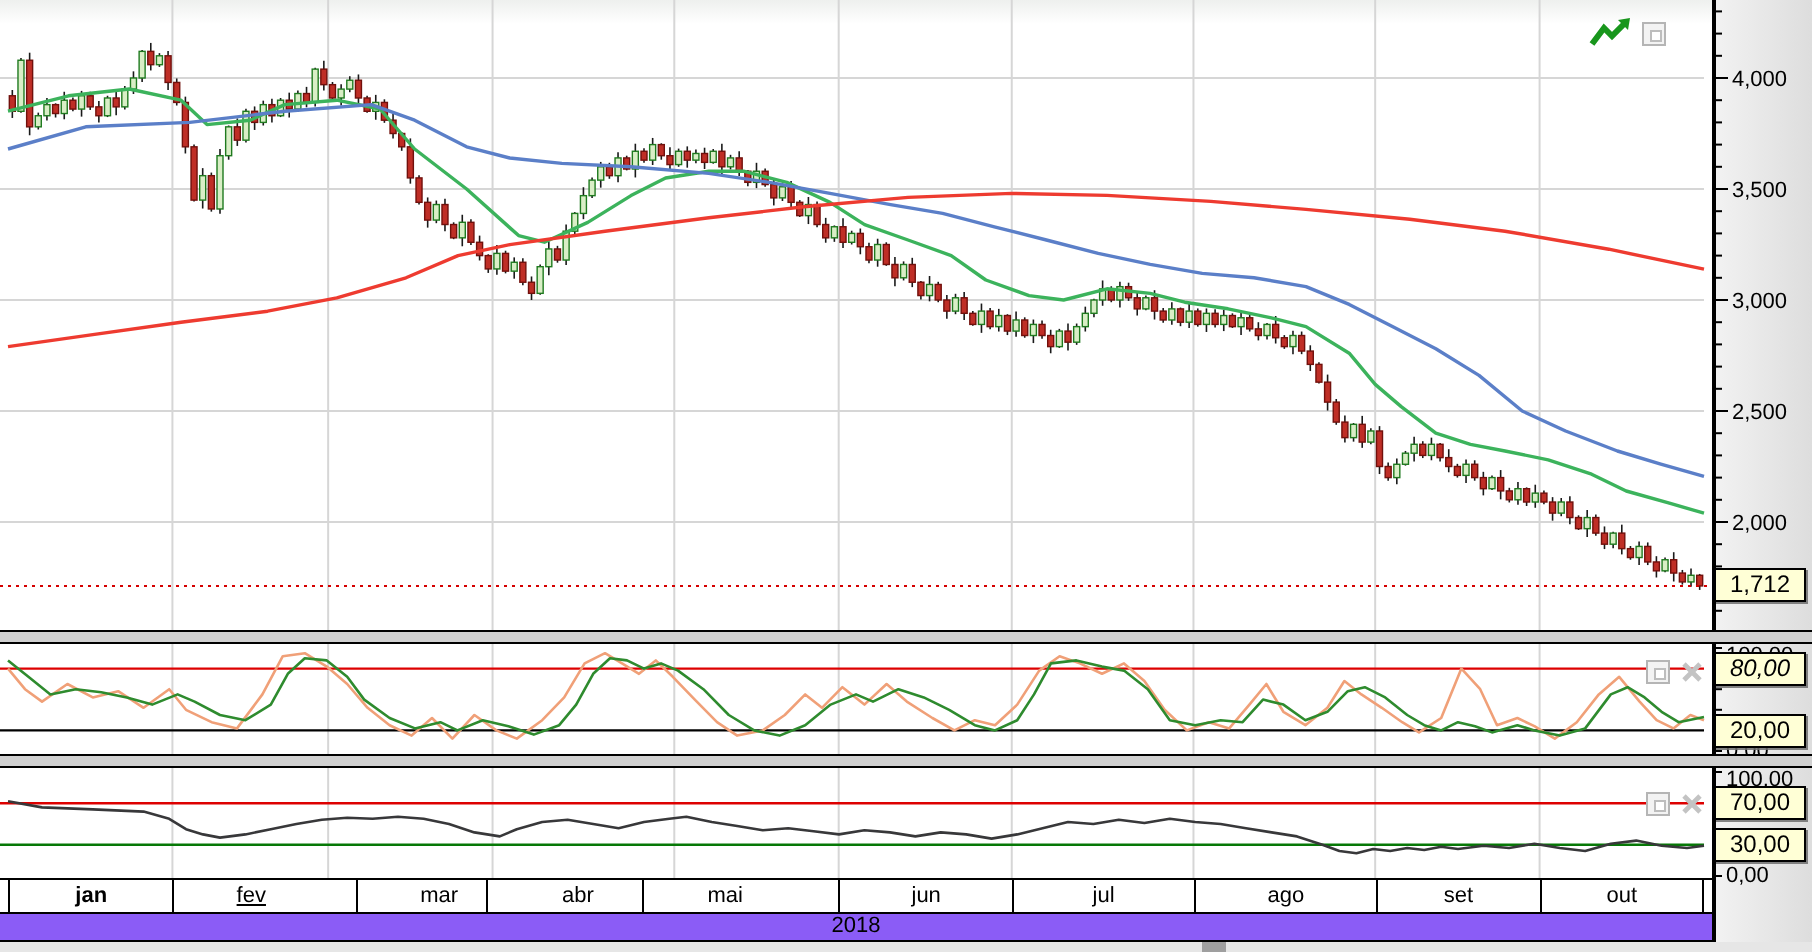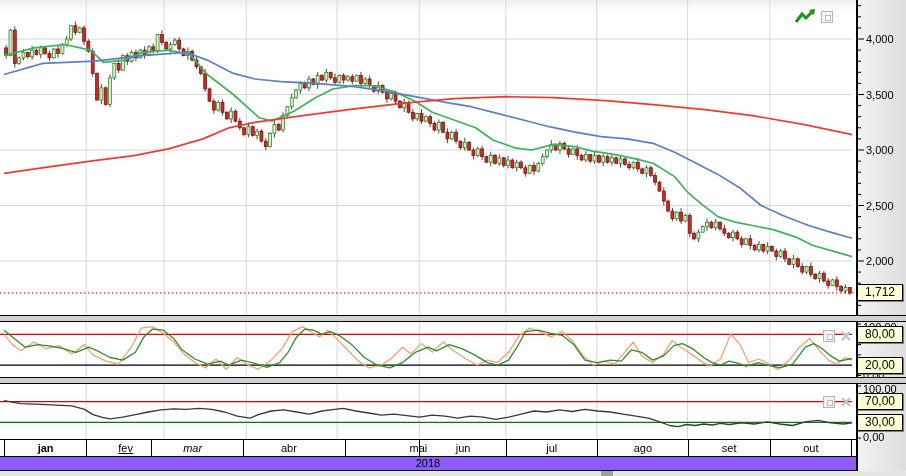--- a/index.html
+++ b/index.html
@@ -545,32 +545,32 @@
       <line x1="2" y1="2" x2="10" y2="10" stroke="#c3c3c3" stroke-width="2.4"></line>
       <line x1="10" y1="2" x2="2" y2="10" stroke="#c3c3c3" stroke-width="2.4"></line>
     </svg>
   </div>
 
   <div class="val-box" style="top:284px">1,712</div>
 
   <div class="month-row" id="monthRow">
       <div class="mcell" style="left: 4px; width: 82.2041px; font-weight: bold;">jan</div>
       <div class="mcell" style="left: 86.2041px; width: 77.8776px; text-decoration: underline;">fev</div>
-      <div class="mcell" style="left: 151px; width: 82.2041px; font-style: italic;">mar</div>
+      <div class="mcell" style="left: 178px; width: 82.2041px;">mar</div>
       <div class="mcell" style="left: 243px; width: 90.8571px;">abr</div>
-      <div class="mcell" style="left: 345px; width: 82.2041px; text-align: right;">mai</div>
+      <div class="mcell" style="left: 321px; width: 82.2041px;">mai</div>
       <div class="mcell" style="left: 419.347px; width: 86.5306px;">jun</div>
       <div class="mcell" style="left: 505.878px; width: 90.8571px;">jul</div>
       <div class="mcell" style="left: 597px; width: 90.8571px;">ago</div>
       <div class="mcell" style="left: 687.592px; width: 82.2041px;">set</div>
       <div class="mcell" style="left: 769.796px; width: 82.2041px; border-right: 1px solid rgb(0, 0, 0);">out</div>
     </div>
   <div class="year-row">
     <span>2018</span>
   </div>
   <div class="scroll-strip">
     <div class="scroll-thumb"></div>
   </div>
-<div class="val-box" style="top: 325.8px;">80,00</div>
+<div class="val-box" style="top: 325.8px; font-style: italic;">80,00</div>
     <div class="val-box" style="top: 356.7px;">20,00</div>
     <div class="val-box" style="top: 393.1px;">70,00</div>
     <div class="val-box" style="top: 413.9px;">30,00</div>
   </div>
 
 </body></html>

